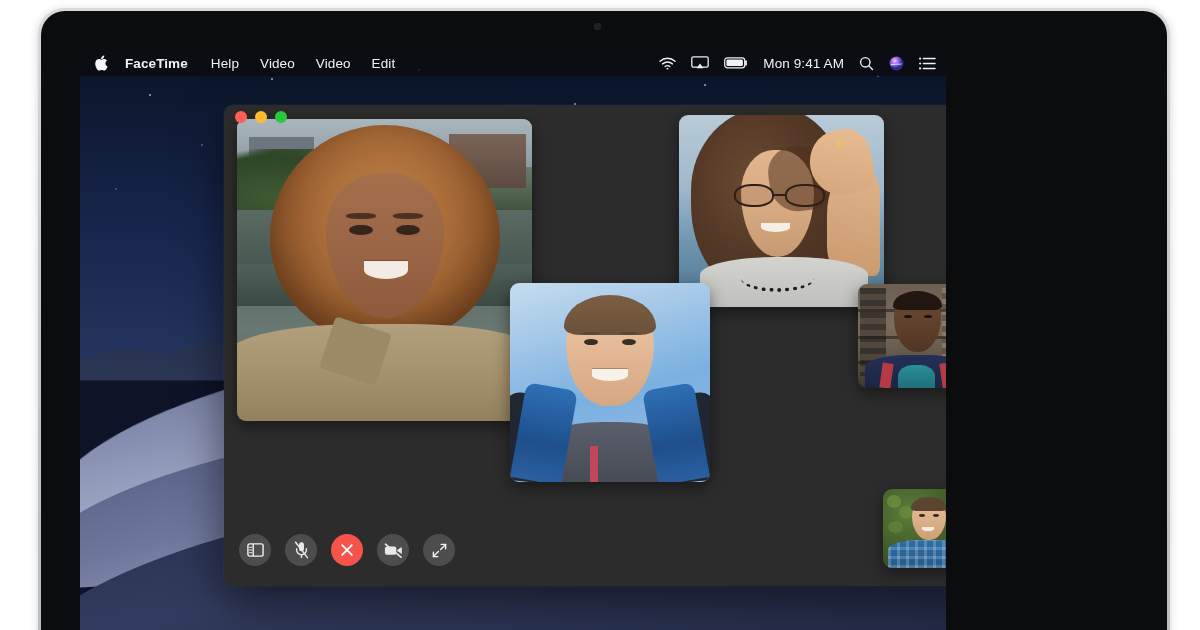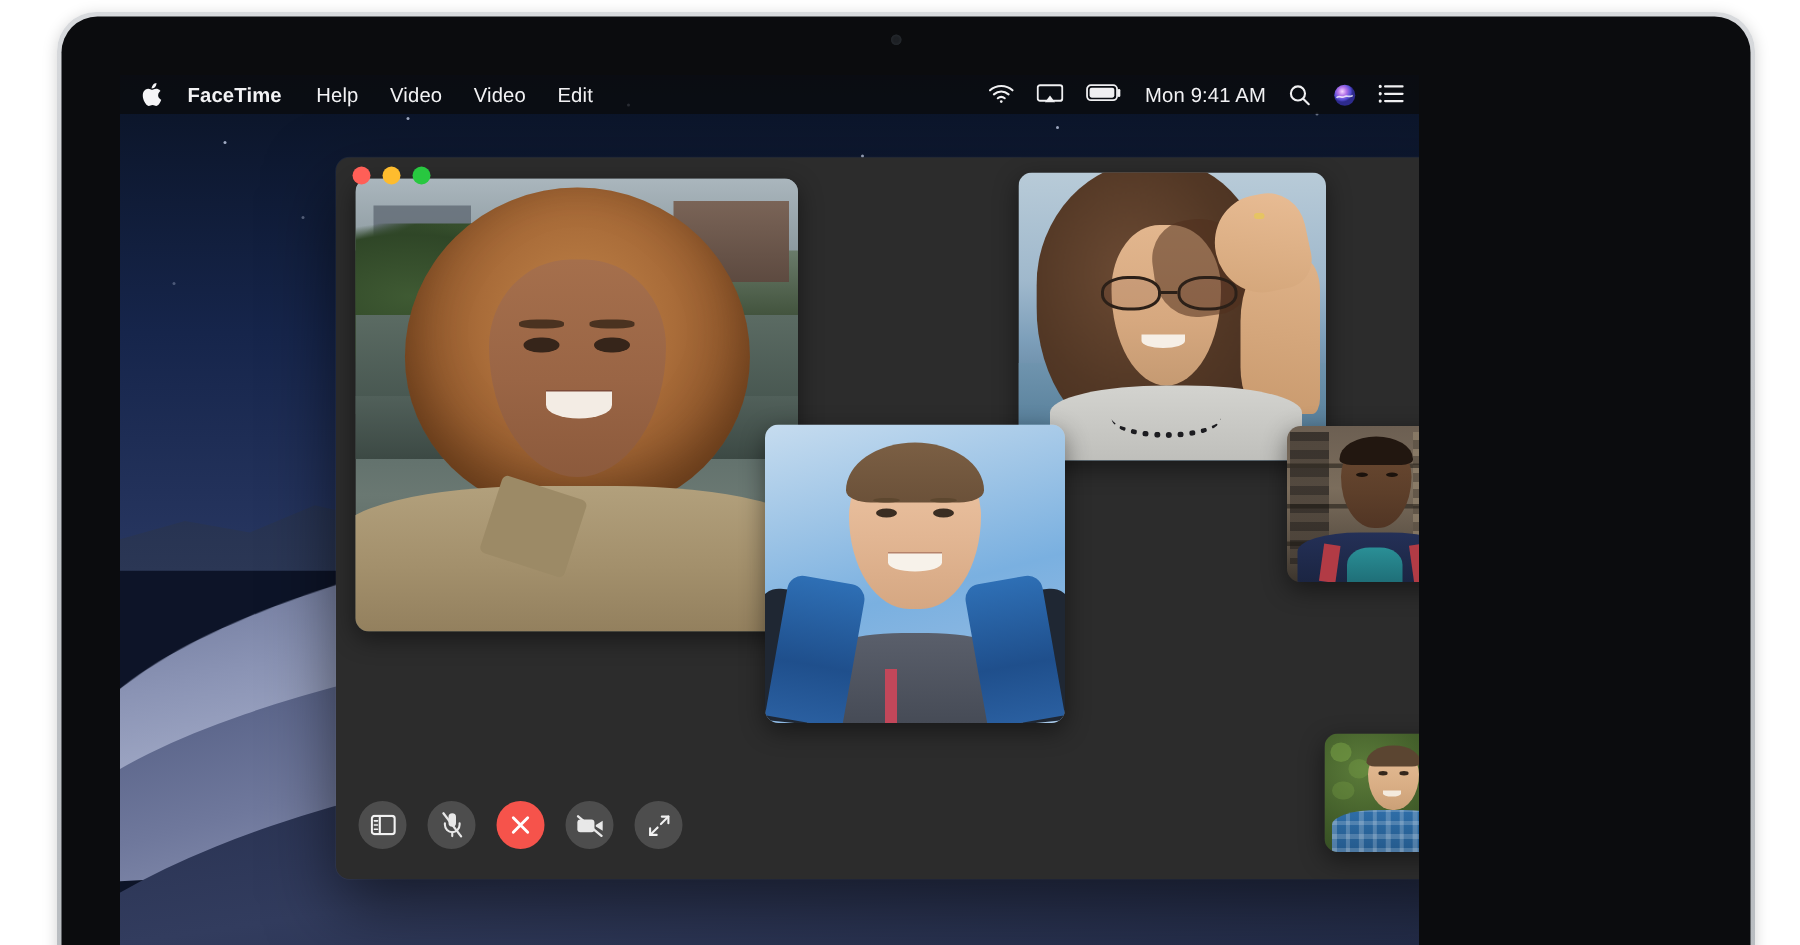--- a/index.html
+++ b/index.html
@@ -121,21 +121,21 @@
     background: rgba(10,11,14,.80);
     display: flex; align-items: center;
     padding: 0 10px 0 14px;
     color: #f2f2f4;
     font-size: 13.5px;
     z-index: 20;
   }
   .apple-logo { width: 15px; height: 17px; margin-right: 16px; display:flex; align-items:center; }
   .menu-item { margin-right: 21px; white-space: nowrap; letter-spacing: .1px; }
   .menu-item.bold { font-weight: 700; margin-right: 23px; }
-  .menubar-right { margin-left: auto; display: flex; align-items: flex-start; gap: 15px; }
+  .menubar-right { margin-left: auto; display: flex; align-items: center; gap: 15px; }
   .mb-icon { display: flex; align-items: center; color: #f0f0f2; }
   .mb-clock { font-size: 13.5px; letter-spacing: .1px; white-space: nowrap; }
 
   
   .ft-window {
     position: absolute;
     left: 144px; top: 55px;
     width: 766px; height: 481px;
     background: #2c2c2c;
     border-radius: 9px;

